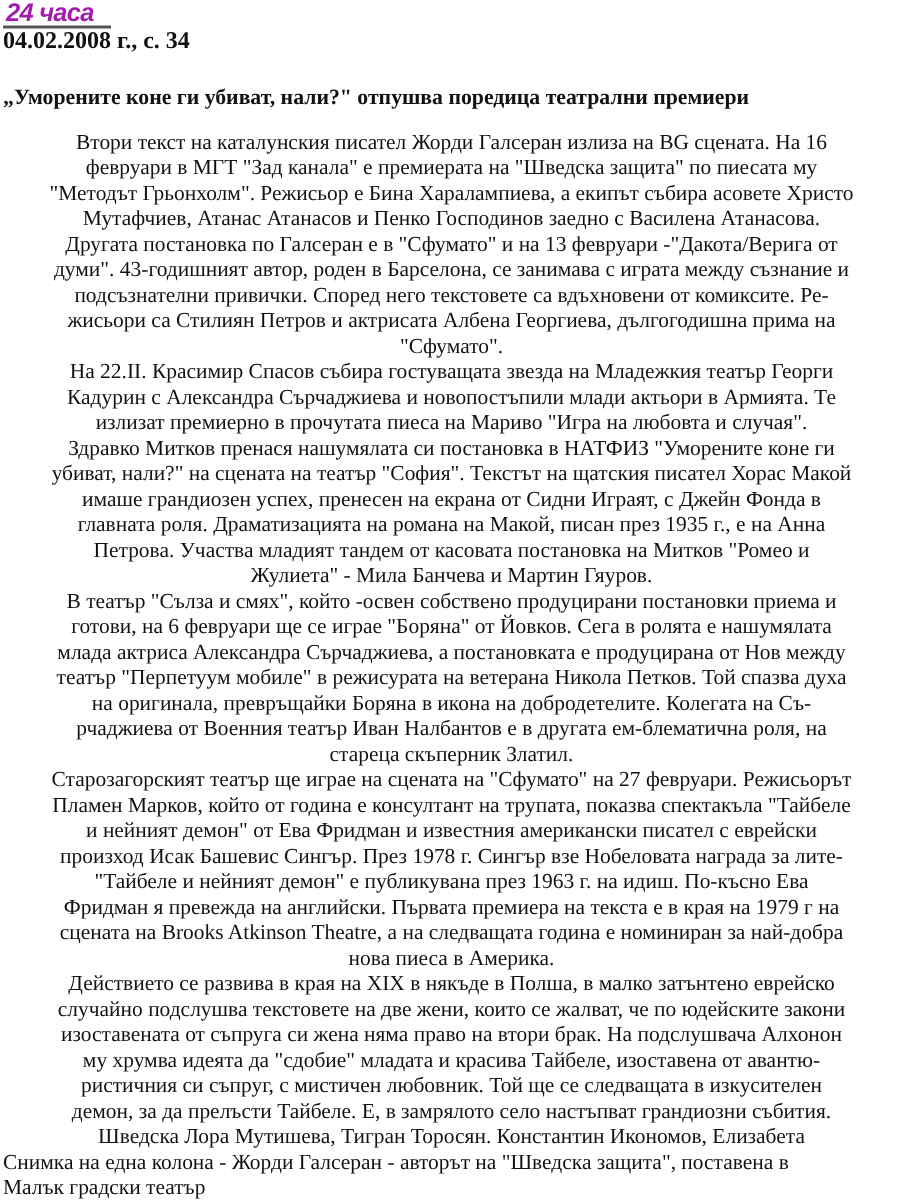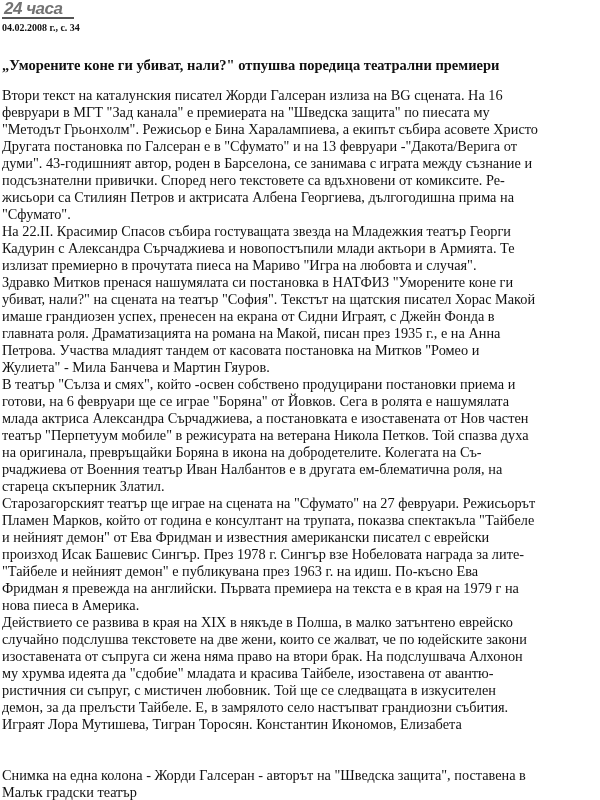--- a/index.html
+++ b/index.html
@@ -5,93 +5,95 @@
     html, body { margin: 0; padding: 0; background: #ffffff; }
     body {
       width: 600px; height: 800px; overflow: hidden; position: relative;
       font-family: "Liberation Serif", "DejaVu Serif", serif;
       color: #111111;
     }
     .logo {
       position: absolute; left: 4px; top: 1px;
       font-family: "Liberation Sans", "DejaVu Sans", sans-serif;
       font-weight: bold; font-style: italic;
-      font-size: 17px; letter-spacing: -0.5px; color: #737373;
+      font-size: 17px; letter-spacing: -0.5px; color: #a21caf;
       line-height: 16px;
     }
     .logo-underline {
       position: absolute; left: 2px; top: 17px; width: 72px; height: 2px;
       background: #555;
     }
     .dateline {
       position: absolute; left: 2px; top: 20px;
-      font-weight: bold; font-size: 10px; line-height: 16px;
+      font-weight: bold; font-size: 16px; line-height: 16px;
     }
     .headline {
       position: absolute; left: 2px; top: 57px;
       font-weight: bold; font-size: 14.5px; line-height: 17px;
       white-space: nowrap;
     }
     .body {
       position: absolute; left: 2px; top: 87px; width: 598px;
       font-size: 14.3px; line-height: 17px;
     }
-    .body p { margin: 0; white-space: nowrap; }
+    .body p { margin: 0; white-space: nowrap; text-align: center; }
     .caption {
       position: absolute; left: 2px; top: 767px; width: 598px;
       font-size: 14.3px; line-height: 17px;
     }
     .caption p { margin: 0; white-space: nowrap; }
   </style>
 </head>
 <body>
 
 <div class="logo">24 часа</div>
 <div class="logo-underline"></div>
 <div class="dateline">04.02.2008 г., с. 34</div>
 
 <div class="headline">„Уморените коне ги убиват, нали?" отпушва поредица театрални премиери</div>
 
 <div class="body" id="body">
     <p>Втори текст на каталунския писател Жорди Галсеран излиза на BG сцената. На 16</p>
     <p>февруари в МГТ "Зад канала" е премиерата на "Шведска защита" по пиесата му</p>
     <p>"Методът Грьонхолм". Режисьор е Бина Харалампиева, а екипът събира асовете Христо</p>
+    <p>Мутафчиев, Атанас Атанасов и Пенко Господинов заедно с Василена Атанасова.</p>
     <p>Другата постановка по Галсеран е в "Сфумато" и на 13 февруари -"Дакота/Верига от</p>
     <p>думи". 43-годишният автор, роден в Барселона, се занимава с играта между съзнание и</p>
     <p>подсъзнателни привички. Според него текстовете са вдъхновени от комиксите. Ре-</p>
     <p>жисьори са Стилиян Петров и актрисата Албена Георгиева, дългогодишна прима на</p>
     <p>"Сфумато".</p>
     <p>На 22.II. Красимир Спасов събира гостуващата звезда на Младежкия театър Георги</p>
     <p>Кадурин с Александра Сърчаджиева и новопостъпили млади актьори в Армията. Те</p>
     <p>излизат премиерно в прочутата пиеса на Мариво "Игра на любовта и случая".</p>
     <p>Здравко Митков пренася нашумялата си постановка в НАТФИЗ "Уморените коне ги</p>
     <p>убиват, нали?" на сцената на театър "София". Текстът на щатския писател Хорас Макой</p>
     <p>имаше грандиозен успех, пренесен на екрана от Сидни Играят, с Джейн Фонда в</p>
     <p>главната роля. Драматизацията на романа на Макой, писан през 1935 г., е на Анна</p>
     <p>Петрова. Участва младият тандем от касовата постановка на Митков "Ромео и</p>
     <p>Жулиета" - Мила Банчева и Мартин Гяуров.</p>
     <p>В театър "Сълза и смях", който -освен собствено продуцирани постановки приема и</p>
     <p>готови, на 6 февруари ще се играе "Боряна" от Йовков. Сега в ролята е нашумялата</p>
-    <p>млада актриса Александра Сърчаджиева, а постановката е изоставената от Нов частен</p>
+    <p>млада актриса Александра Сърчаджиева, а постановката е продуцирана от Нов между</p>
     <p>театър "Перпетуум мобиле" в режисурата на ветерана Никола Петков. Той спазва духа</p>
     <p>на оригинала, превръщайки Боряна в икона на добродетелите. Колегата на Съ-</p>
     <p>рчаджиева от Военния театър Иван Налбантов е в другата ем-блематична роля, на</p>
     <p>стареца скъперник Златил.</p>
     <p>Старозагорският театър ще играе на сцената на "Сфумато" на 27 февруари. Режисьорът</p>
     <p>Пламен Марков, който от година е консултант на трупата, показва спектакъла "Тайбеле</p>
     <p>и нейният демон" от Ева Фридман и известния американски писател с еврейски</p>
     <p>произход Исак Башевис Сингър. През 1978 г. Сингър взе Нобеловата награда за лите-</p>
     <p>"Тайбеле и нейният демон" е публикувана  през  1963  г.   на идиш. По-късно Ева</p>
     <p>Фридман я превежда на английски. Първата премиера на текста е в края на 1979 г на</p>
+    <p>сцената на Brooks Atkinson Theatre, а на следващата година е номиниран за най-добра</p>
     <p>нова пиеса в Америка.</p>
     <p>Действието се развива в края на XIX в някъде в Полша, в малко затънтено еврейско</p>
     <p>случайно подслушва текстовете на две жени, които се жалват, че по юдейските закони</p>
     <p>изоставената от съпруга си жена няма право на втори брак. На подслушвача Алхонон</p>
     <p>му хрумва идеята да "сдобие" младата и красива Тайбеле, изоставена от авантю-</p>
     <p>ристичния си съпруг, с мистичен любовник. Той ще се следващата в изкусителен</p>
     <p>демон, за да прелъсти Тайбеле. Е, в замрялото село настъпват грандиозни събития.</p>
-    <p>Играят Лора Мутишева, Тигран Торосян. Константин Икономов, Елизабета</p>
+    <p>Шведска Лора Мутишева, Тигран Торосян. Константин Икономов, Елизабета</p>
   </div>
 
 <div class="caption" id="caption">
     <p>Снимка на една колона - Жорди Галсеран - авторът на "Шведска защита", поставена в</p>
     <p>Малък градски театър</p>
   </div>
 
 </body></html>

